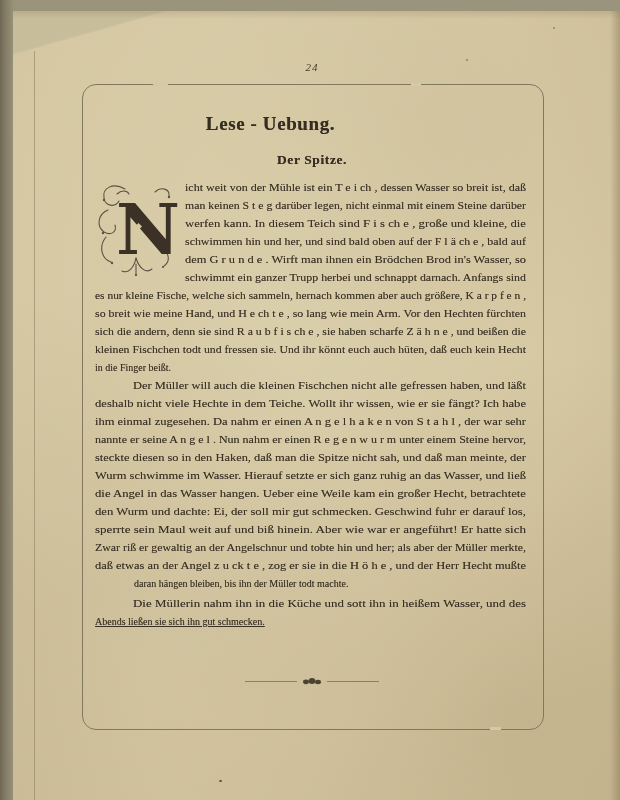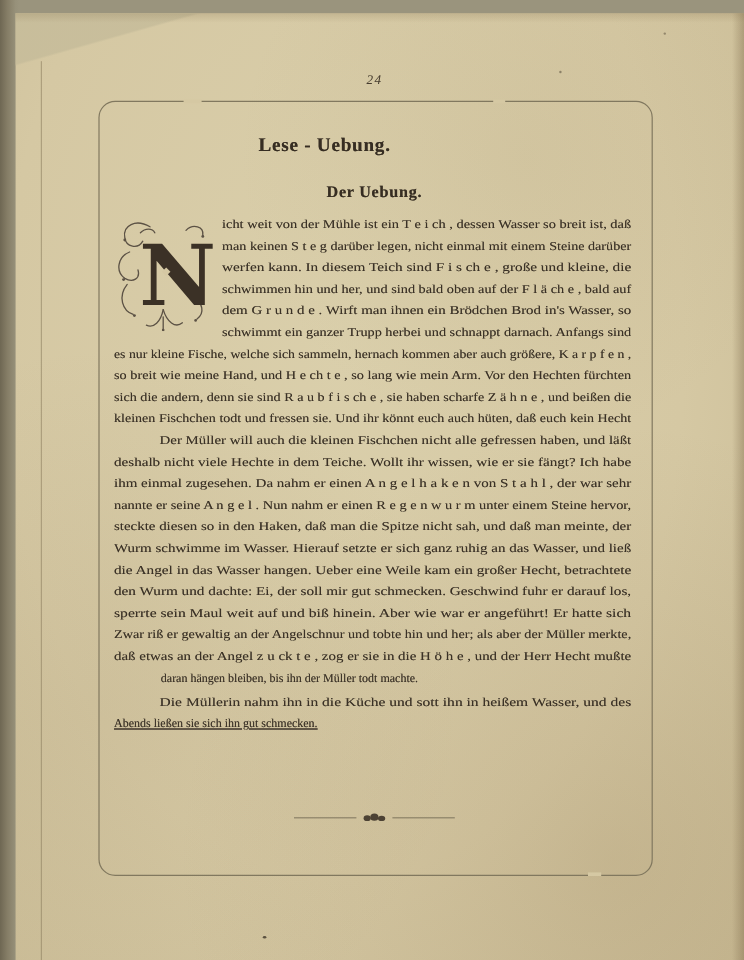--- a/index.html
+++ b/index.html
@@ -36,21 +36,21 @@
   .frame-gap{position:absolute;background:#d5c8a3;height:3px;}
   .gap1{left:140px;top:72px;width:15px;}
   .gap2{left:398px;top:72px;width:10px;}
   .gap3{left:477px;top:716px;width:11px;}
   .page-number{
     position:absolute;left:69px;top:50px;width:460px;text-align:center;
     font-size:11px;font-style:italic;color:#453b2e;letter-spacing:1px;
   }
   .lesson-heading{
     position:absolute;left:69px;top:102px;width:377px;text-align:center;
-    font-size:16px;font-weight:bold;color:#362d22;letter-spacing:.6px;
+    font-size:19px;font-weight:bold;color:#362d22;letter-spacing:.6px;
     text-shadow:0 0 .3px rgba(54,45,34,.7);
   }
   .lesson-title{
     position:absolute;left:69px;top:141px;width:460px;text-align:center;
     font-size:13.5px;font-weight:bold;color:#362d22;letter-spacing:.6px;
     text-shadow:0 0 .3px rgba(54,45,34,.7);
   }
   .textblock{position:absolute;left:82px;top:168px;width:431px;color:#3a3126;}
   .line{position:relative;height:18px;line-height:18px;font-size:10px;white-space:nowrap;
     text-shadow:0 0 .3px rgba(58,49,38,.55);}
@@ -80,21 +80,21 @@
   <div class="gutter-line"></div>
 
   <div class="page-number">24</div>
 
   <div class="frame"></div>
   <div class="frame-gap gap1"></div>
   <div class="frame-gap gap2"></div>
   <div class="frame-gap gap3"></div>
 
   <div class="lesson-heading">Lese - Uebung.</div>
-  <div class="lesson-title">Der Uebung.</div>
+  <div class="lesson-title">Der Spitze.</div>
 
   <div class="textblock">
     <svg class="dropcap" viewBox="0 0 86 96" xmlns="http://www.w3.org/2000/svg">
       <g fill="none" stroke="#5c5245" stroke-width="1.1" stroke-linecap="round">
         <path d="M30,9 C18,2 7,8 9,18 C10,26 20,28 24,21"></path>
         <path d="M13,30 C3,34 1,46 9,52 C16,56 22,52 20,45"></path>
         <path d="M11,57 C3,67 7,79 16,82"></path>
         <path d="M60,12 C66,6 75,9 74,16"></path>
         <path d="M66,68 C74,72 76,81 69,86"></path>
         <path d="M41,78 C39,88 33,94 27,91"></path>
@@ -120,20 +120,21 @@
         <div class="line"><span style="transform: scaleX(1.2727);">werfen kann.  In diesem Teich sind F i s ch e , große und kleine, die</span></div>
         <div class="line"><span style="transform: scaleX(1.1903);">schwimmen hin und her, und sind bald oben auf der F l ä ch e , bald auf</span></div>
         <div class="line"><span style="transform: scaleX(1.2435);">dem G r u n d e .  Wirft man ihnen ein Brödchen Brod in's Wasser, so</span></div>
         <div class="line"><span style="transform: scaleX(1.1897);">schwimmt ein ganzer Trupp herbei und schnappt darnach.  Anfangs sind</span></div>
       </div>
     <div class="para p1b">
         <div class="line"><span style="transform: scaleX(1.1455);">es nur kleine Fische, welche sich sammeln, hernach kommen aber auch größere, K a r p f e n ,</span></div>
         <div class="line"><span style="transform: scaleX(1.1905);">so breit wie meine Hand, und H e ch t e , so lang wie mein Arm.  Vor den Hechten fürchten</span></div>
         <div class="line"><span style="transform: scaleX(1.1794);">sich die andern, denn sie sind R a u b f i s ch e , sie haben scharfe Z ä h n e , und beißen die</span></div>
         <div class="line"><span style="transform: scaleX(1.1713);">kleinen Fischchen todt und fressen sie.  Und ihr könnt euch auch hüten, daß euch kein Hecht</span></div>
+        <div class="line last"><span style="transform: scaleX(1);">in die Finger beißt.</span></div>
       </div>
     <div class="para p2 indent-first">
         <div class="line"><span style="transform: scaleX(1.2382);">Der Müller will auch die kleinen Fischchen nicht alle gefressen haben, und läßt</span></div>
         <div class="line"><span style="transform: scaleX(1.2595);">deshalb nicht viele Hechte in dem Teiche.  Wollt ihr wissen, wie er sie fängt?  Ich habe</span></div>
         <div class="line"><span style="transform: scaleX(1.2496);">ihm einmal zugesehen.  Da nahm er einen A n g e l h a k e n von S t a h l , der war sehr</span></div>
         <div class="line"><span style="transform: scaleX(1.1998);">nannte er seine A n g e l .  Nun nahm er einen R e g e n w u r m unter einem Steine hervor,</span></div>
         <div class="line"><span style="transform: scaleX(1.2426);">steckte diesen so in den Haken, daß man die Spitze nicht sah, und daß man meinte, der</span></div>
         <div class="line"><span style="transform: scaleX(1.2496);">Wurm schwimme im Wasser.  Hierauf setzte er sich ganz ruhig an das Wasser, und ließ</span></div>
         <div class="line"><span style="transform: scaleX(1.2703);">die Angel in das Wasser hangen.  Ueber eine Weile kam ein großer Hecht, betrachtete</span></div>
         <div class="line"><span style="transform: scaleX(1.2691);">den Wurm und dachte: Ei, der soll mir gut schmecken.  Geschwind fuhr er darauf los,</span></div>

